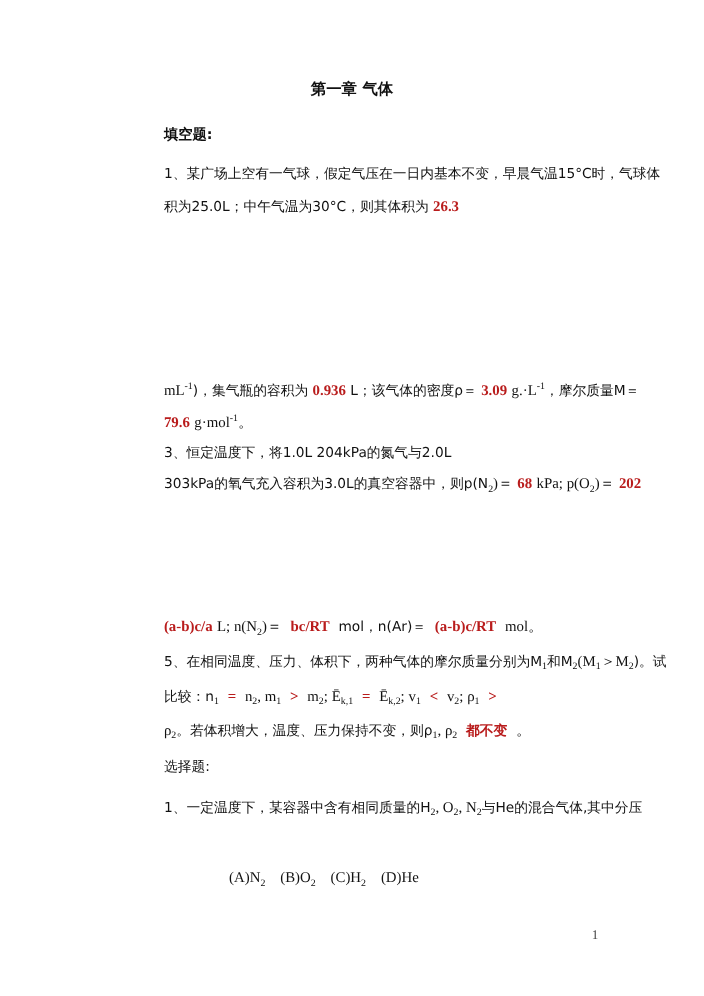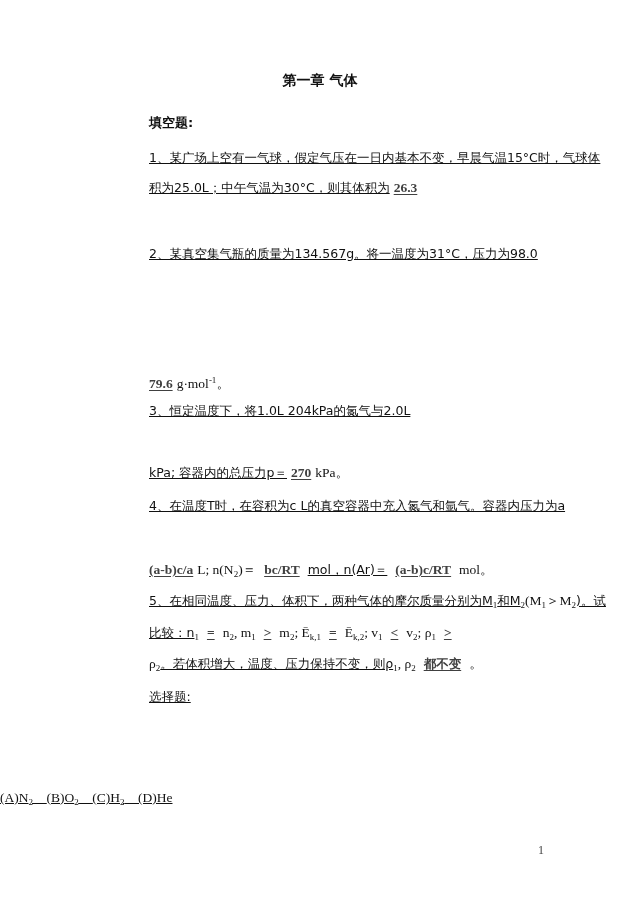--- a/index.html
+++ b/index.html
@@ -3,57 +3,57 @@
 <meta charset="utf-8">
 <style>
   html, body { margin: 0; padding: 0; background: #ffffff; }
   body { width: 640px; height: 905px; position: relative; overflow: hidden;
          font-family: "Liberation Serif", "DejaVu Serif", serif; color: #111; }
   .page { position: absolute; left: 0; top: 0; width: 640px; height: 905px; background: #fff; }
   .line { position: absolute; left: 109px; font-size: 13.5px; line-height: 18px; white-space: nowrap; margin-left: 40px; }
   .title { position: absolute; left: 0; width: 640px; top: 72px; text-align: center;
            font-size: 14px; font-family: "DejaVu Sans", sans-serif; font-weight: bold; }
   .section { font-weight: bold; font-family: "DejaVu Sans", sans-serif; font-size: 13px; }
-  .cn { font-family: "DejaVu Sans", sans-serif; font-size: 12.5px; text-decoration: underline; }
-  .ans { color: #404040; font-weight: bold; text-decoration: underline; text-underline-offset: 2px;
+  .cn { font-family: "DejaVu Sans", sans-serif; font-size: 12.5px; }
+  .ans { color: #b91c1c; font-weight: bold; text-underline-offset: 2px;
          padding: 0 4px; }
   sub { font-size: 9px; vertical-align: -3px; line-height: 0; }
   sup { font-size: 9px; vertical-align: 5px; line-height: 0; }
-  .center { position: absolute; left: 0; width: 589px; text-align: left; font-size: 13.5px; text-decoration: underline; }
+  .center { position: absolute; left: 0; width: 589px; text-align: center; font-size: 13.5px; }
   .pagenum { position: absolute; left: 538px; top: 843px; font-size: 12px; color: #444; }
   .choice-ans { color: #2b3aa8; font-weight: bold; padding: 0 6px; }
   .dots { letter-spacing: 0.5px; }
 </style>
 </head>
 <body>
 
 <div class="page">
 
   <div class="title">第一章 气体</div>
 
   <div class="line section" style="top:114px">填空题:</div>
 
   <div class="line" style="top:149px"><span class="cn">1、某广场上空有一气球，假定气压在一日内基本不变，早晨气温15°C时，气球体</span></div>
   <div class="line" style="top:179px"><span class="cn">积为25.0L；中午气温为30°C，则其体积为</span><span class="ans">26.3</span></div>
 
-  <div class="line" style="top:245px"><span class="cn">2、某真空集气瓶的质量为134.567g。将一温度为31°C，压力为98.0</span></div>
+  <div class="line" style="top:346px"><span>mL</span><sup>-1</sup><span class="cn">)，集气瓶的容积为</span><span class="ans">0.936</span><span class="cn">L；该气体的密度ρ＝</span><span class="ans">3.09</span><span>g.·L</span><sup>-1</sup><span class="cn">，摩尔质量M＝</span></div>
   <div class="line" style="top:375px"><span class="ans" style="padding-left:0">79.6</span><span>g·mol</span><sup>-1</sup><span>。</span></div>
 
   <div class="line" style="top:402px"><span class="cn">3、恒定温度下，将1.0L 204kPa的氮气与2.0L</span></div>
-  <div class="line" style="top:464px"><span class="cn">kPa; 容器内的总压力p＝</span><span class="ans">270</span><span>kPa。</span></div>
+  <div class="line" style="top:431px"><span class="cn">303kPa的氧气充入容积为3.0L的真空容器中，则p(N</span><sub>2</sub><span>)＝</span><span class="ans">68</span><span>kPa; p(O</span><sub>2</sub><span>)＝</span><span class="ans">202</span></div>
 
-  <div class="line" style="top:497px"><span class="cn">4、在温度T时，在容积为c L的真空容器中充入氮气和氩气。容器内压力为a</span></div>
   <div class="line" style="top:561px"><span class="ans" style="padding-left:0">(a-b)c/a</span><span>L; n(N</span><sub>2</sub><span>)＝</span><span class="ans" style="padding:0 8px">bc/RT</span><span class="cn">mol，n(Ar)＝</span><span class="ans" style="padding:0 8px">(a-b)c/RT</span><span>mol。</span></div>
 
   <div class="line" style="top:592px"><span class="cn">5、在相同温度、压力、体积下，两种气体的摩尔质量分别为M</span><sub>1</sub><span class="cn">和M</span><sub>2</sub><span>(M</span><sub>1</sub><span>＞M</span><sub>2</sub><span class="cn">)。试</span></div>
   <div class="line" style="top:624px"><span class="cn">比较：n</span><sub>1</sub><span class="ans" style="padding:0 8px">=</span><span>n</span><sub>2</sub><span>, m</span><sub>1</sub><span class="ans" style="padding:0 8px">&gt;</span><span>m</span><sub>2</sub><span>; Ē</span><sub>k,1</sub><span class="ans" style="padding:0 8px">=</span><span>Ē</span><sub>k,2</sub><span>; v</span><sub>1</sub><span class="ans" style="padding:0 8px">&lt;</span><span>v</span><sub>2</sub><span>; ρ</span><sub>1</sub><span class="ans" style="padding:0 8px">&gt;</span></div>
   <div class="line" style="top:655px"><span>ρ</span><sub>2</sub><span class="cn">。若体积增大，温度、压力保持不变，则ρ</span><sub>1</sub><span>, ρ</span><sub>2</sub><span class="ans cn" style="padding:0 8px">都不变</span><span>。</span></div>
 
   <div class="line cn" style="top:688px">选择题:</div>
 
+  <div class="line" style="top:725px"><span class="cn">1、一定温度下，某容器中含有相同质量的H</span><sub>2</sub><span>, O</span><sub>2</sub><span>, N</span><sub>2</sub><span class="cn">与He的混合气体,其中分压</span></div>
 
   <div class="center" style="top:790px">
     <span><span>(A)N</span><sub>2</sub></span>&nbsp;&nbsp;&nbsp;
     <span><span>(B)O</span><sub>2</sub></span>&nbsp;&nbsp;&nbsp;
     <span><span>(C)H</span><sub>2</sub></span>&nbsp;&nbsp;&nbsp;
     <span><span>(D)He</span></span>
   </div>
 
   <div class="pagenum">1</div>
 </div>

